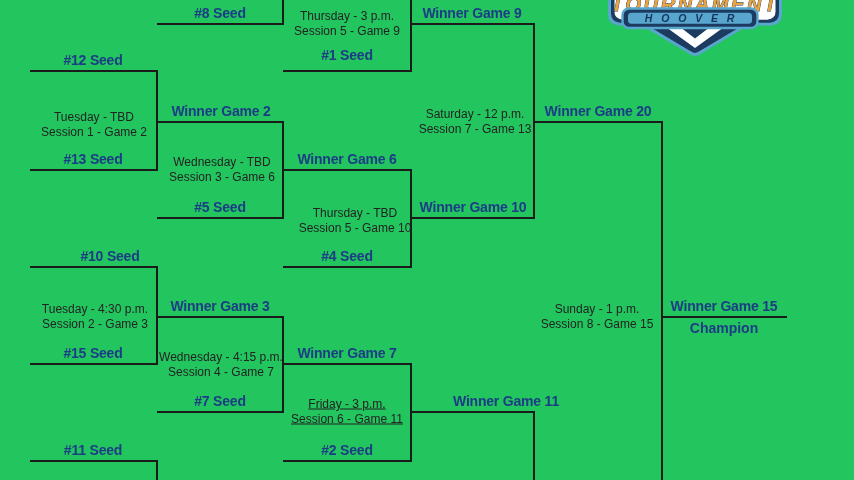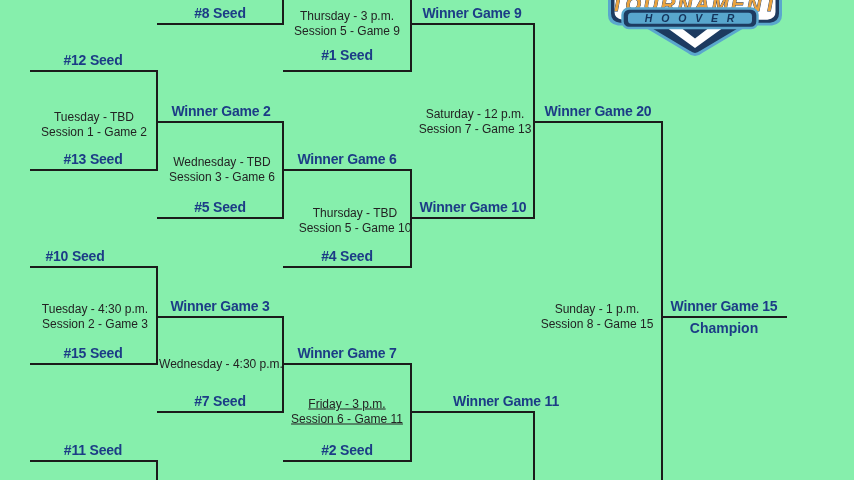--- a/index.html
+++ b/index.html
@@ -1,17 +1,17 @@
 <!DOCTYPE html>
 <html><head>
 <meta charset="utf-8">
 <style>
   html,body{margin:0;padding:0;background:#ffffff;}
   .stage{
-    position:relative;width:854px;height:480px;background:#86efac;
+    position:relative;width:854px;height:480px;background:#22c55e;
     overflow:hidden;font-family:"Liberation Sans",sans-serif;
   }
   .hline,.vline{position:absolute;background:#1b1b1b;z-index:1;}
   .hline{height:2px;}
   .vline{width:2px;}
   .tag{
     position:absolute;transform:translateX(-50%);z-index:2;
     color:#1c3c86;font-weight:700;font-size:14px;line-height:15px;
     white-space:nowrap;letter-spacing:-0.2px;
   }
@@ -77,21 +77,21 @@
       <div class="tag" style="left: 220px; top: 6px;">#8 Seed</div>
       <div class="tag" style="left: 347px; top: 48px;">#1 Seed</div>
       <div class="tag" style="left: 472px; top: 6px;">Winner Game 9</div>
       <div class="tag" style="left: 93px; top: 53px;">#12 Seed</div>
       <div class="tag" style="left: 221px; top: 104px;">Winner Game 2</div>
       <div class="tag" style="left: 598px; top: 104px;">Winner Game 20</div>
       <div class="tag" style="left: 93px; top: 152px;">#13 Seed</div>
       <div class="tag" style="left: 347px; top: 152px;">Winner Game 6</div>
       <div class="tag" style="left: 220px; top: 200px;">#5 Seed</div>
       <div class="tag" style="left: 473px; top: 200px;">Winner Game 10</div>
-      <div class="tag" style="left: 75px; top: 249px; text-align: center;">#10 Seed</div>
+      <div class="tag" style="left: 110px; top: 249px; text-align: center;">#10 Seed</div>
       <div class="tag" style="left: 347px; top: 249px;">#4 Seed</div>
       <div class="tag" style="left: 220px; top: 299px;">Winner Game 3</div>
       <div class="tag" style="left: 724px; top: 299px;">Winner Game 15</div>
       <div class="tag" style="left: 93px; top: 346px;">#15 Seed</div>
       <div class="tag" style="left: 347px; top: 346px;">Winner Game 7</div>
       <div class="tag" style="left: 220px; top: 394px;">#7 Seed</div>
       <div class="tag" style="left: 470px; top: 394px; margin-left: 36px;">Winner Game 11</div>
       <div class="tag" style="left: 93px; top: 443px;">#11 Seed</div>
       <div class="tag" style="left: 347px; top: 443px;">#2 Seed</div>
     </div>
@@ -118,21 +118,22 @@
       </div>
       <div class="ginfo" style="left: 95px; top: 316px;">
         <div>Tuesday - 4:30 p.m.</div>
         <div>Session 2 - Game 3</div>
       </div>
       <div class="ginfo" style="left: 597px; top: 316px;">
         <div>Sunday - 1 p.m.</div>
         <div>Session 8 - Game 15</div>
       </div>
       <div class="ginfo" style="left: 221px; top: 364px;">
-        <div>Wednesday - 4:30 p.m.</div>
+        <div>Wednesday - 4:15 p.m.</div>
+        <div>Session 4 - Game 7</div>
       </div>
       <div class="ginfo" style="left: 347px; top: 411px; text-decoration: underline;">
         <div>Friday - 3 p.m.</div>
         <div>Session 6 - Game 11</div>
       </div>
     </div>
 
   <div class="champ" id="champion-label" style="left: 724px; top: 321px;">Champion</div>
 
   <div class="logo">

